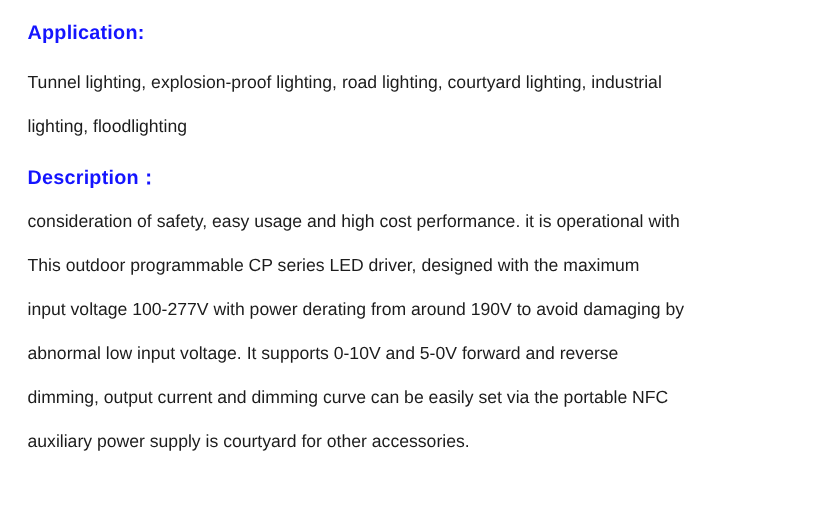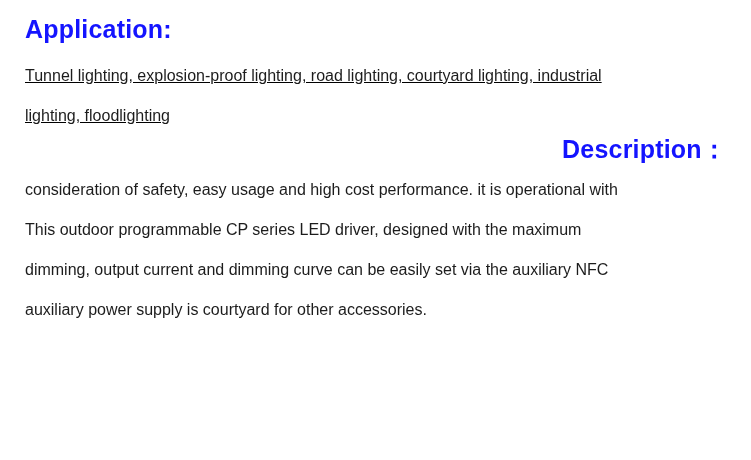--- a/index.html
+++ b/index.html
@@ -15,54 +15,56 @@
   }
   .page {
     box-sizing: border-box;
     width: 751px;
     height: 460px;
     padding: 16px 24px 0 25px;
     background: var(--background, #ffffff);
   }
   .heading {
     margin: 0;
-    font-size: 25px;
+    font-size: 18px;
     line-height: 26px;
     font-weight: bold;
     color: var(--heading, #1414ff);
     letter-spacing: 0.2px;
   }
   .line {
     margin: 0;
     font-size: 16px;
     line-height: 40px;
     color: var(--body, #1c1c1c);
     white-space: nowrap;
   }
   .para { margin: 0; }
-  .para-application { margin-top: 14px; text-decoration: underline; }
-  .heading-description { margin-top: 0; text-align: right; }
+  .para-application { margin-top: 14px; }
+  .heading-description { margin-top: 12px; }
   .para-description { margin-top: 8px; }
 </style>
 </head>
 <body>
 
 <div class="page">
 
   <section>
     <h2 class="heading">Application:</h2>
     <div class="para para-application">
       <p class="line">Tunnel lighting, explosion-proof lighting, road lighting, courtyard lighting, industrial</p>
       <p class="line">lighting, floodlighting</p>
     </div>
   </section>
 
   <section>
     <h2 class="heading heading-description">Description：</h2>
     <div class="para para-description">
       <p class="line">consideration of safety, easy usage and high cost performance. it is operational with</p>
       <p class="line">This outdoor programmable CP series LED driver, designed with the maximum</p>
-      <p class="line">dimming, output current and dimming curve can be easily set via the auxiliary NFC</p>
+      <p class="line">input voltage 100-277V with power derating from around 190V to avoid damaging by</p>
+      <p class="line">abnormal low input voltage. It supports 0-10V and 5-0V forward and reverse</p>
+      <p class="line">dimming, output current and dimming curve can be easily set via the portable NFC</p>
       <p class="line">auxiliary power supply is courtyard for other accessories.</p>
     </div>
   </section>
 
 </div>
 
 </body></html>

